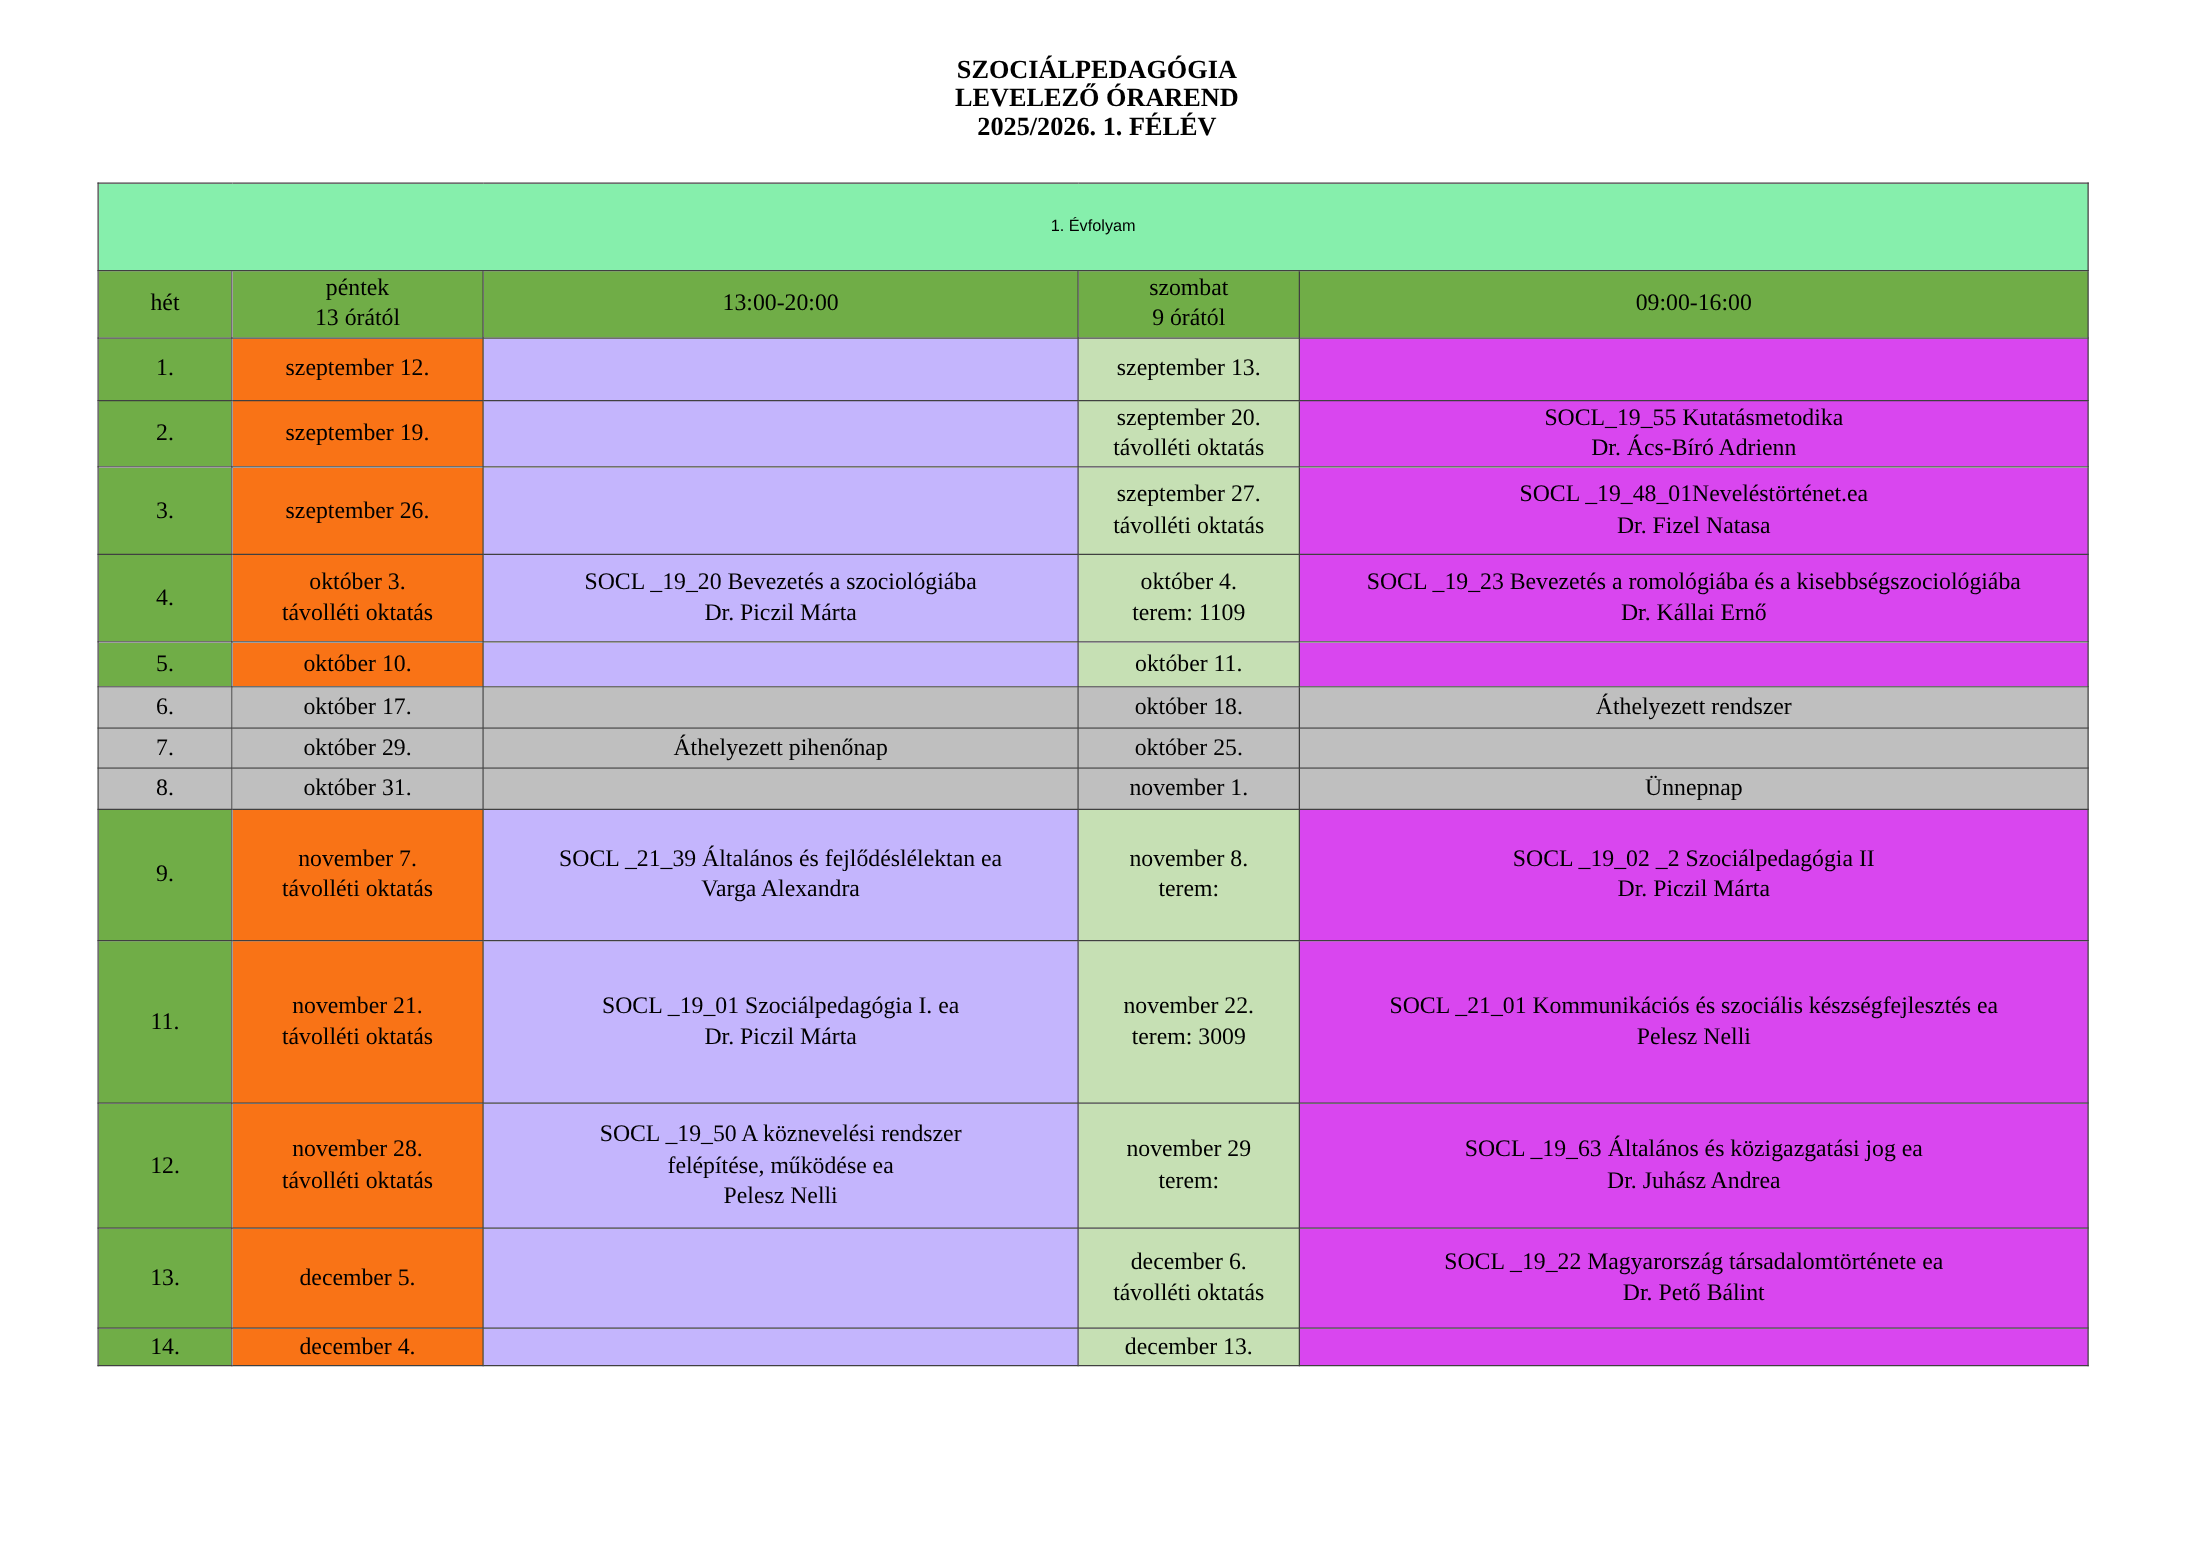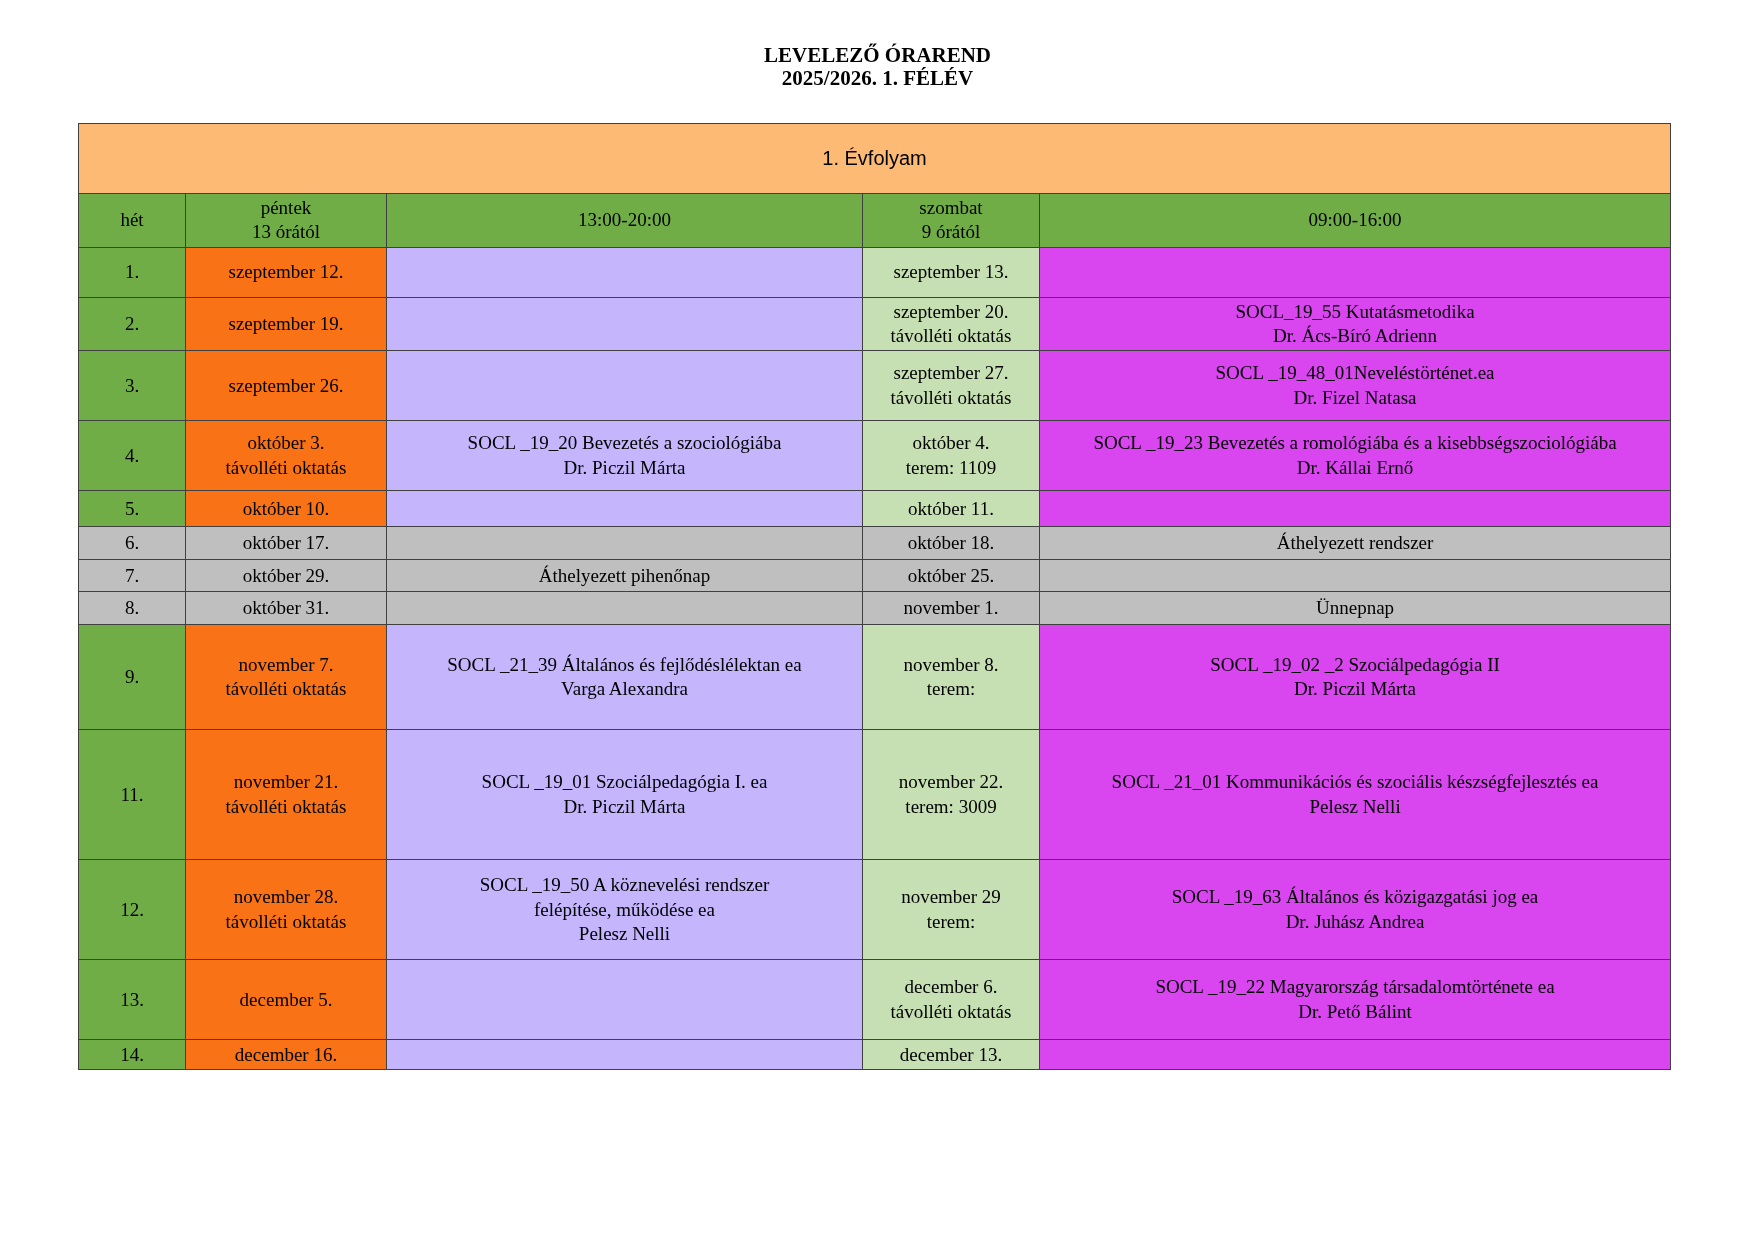--- a/index.html
+++ b/index.html
@@ -33,24 +33,24 @@
     border: 1.5px solid #404040;
     text-align: center;
     vertical-align: middle;
     padding: 2px 6px;
     font-size: 19px;
     line-height: 1.28;
     white-space: pre-line;
     overflow: hidden;
   }
   td.banner {
-    background: #fdba74;
+    background: #86efac;
     color: #000000;
     font-family: "Liberation Sans", "DejaVu Sans", sans-serif;
-    font-size: 20px;
+    font-size: 13px;
   }
   tr.head td {
     background: #70AD47;
   }
   td.week    { background: #70AD47; }
   td.fdate   { background: #f97316; }
   td.fcourse { background: #c4b5fd; }
   td.sdate   { background: #C6E0B4; }
   td.scourse { background: #d946ef; }
   tr.gray td.week,
@@ -58,20 +58,21 @@
   tr.gray td.fcourse,
   tr.gray td.sdate,
   tr.gray td.scourse {
     background: #BFBFBF;
   }
 </style>
 </head>
 <body>
 
 <div class="page-title">
+  <div>SZOCIÁLPEDAGÓGIA</div>
   <div>LEVELEZŐ ÓRAREND</div>
   <div>2025/2026. 1. FÉLÉV</div>
 </div>
 
 <table class="schedule">
   <colgroup>
     <col class="c-week">
       <col class="c-fdate">
       <col class="c-fcourse">
       <col class="c-sdate">
@@ -206,19 +207,19 @@
       <td class="fdate">december 5.</td>
       <td class="fcourse"></td>
       <td class="sdate">december 6.
 távolléti oktatás</td>
       <td class="scourse">SOCL _19_22 Magyarország társadalomtörténete ea
 Dr. Pető Bálint</td>
     </tr>
 
     <tr style="height:30px">
       <td class="week">14.</td>
-      <td class="fdate">december 16.</td>
+      <td class="fdate">december 4.</td>
       <td class="fcourse"></td>
       <td class="sdate">december 13.</td>
       <td class="scourse"></td>
     </tr>
   </tbody>
 </table>
 
 </body></html>

